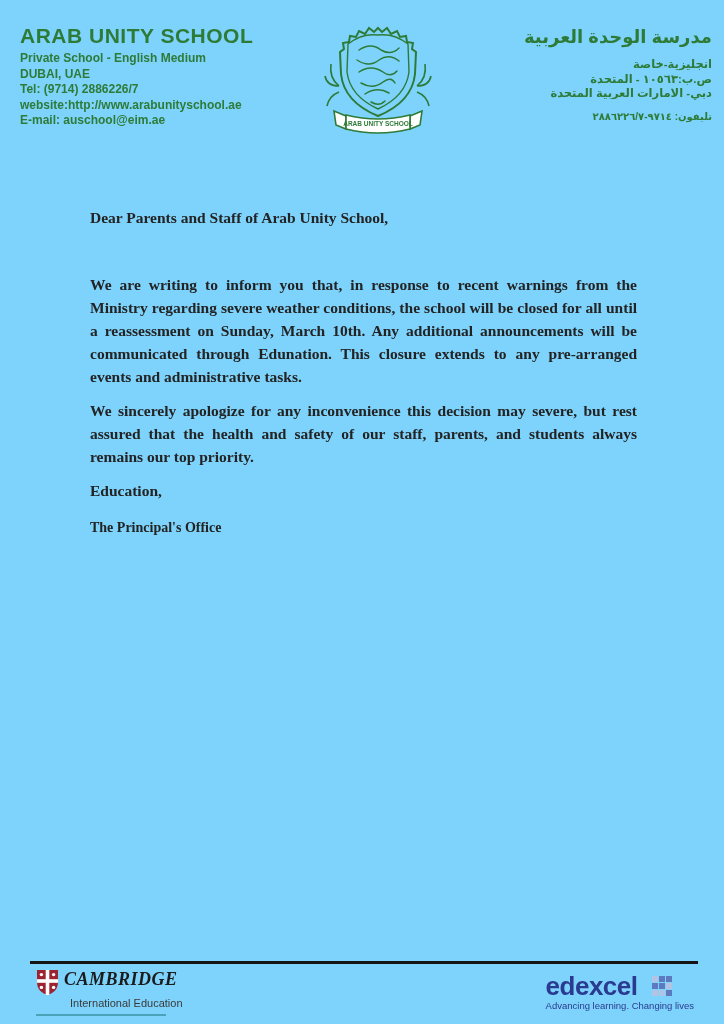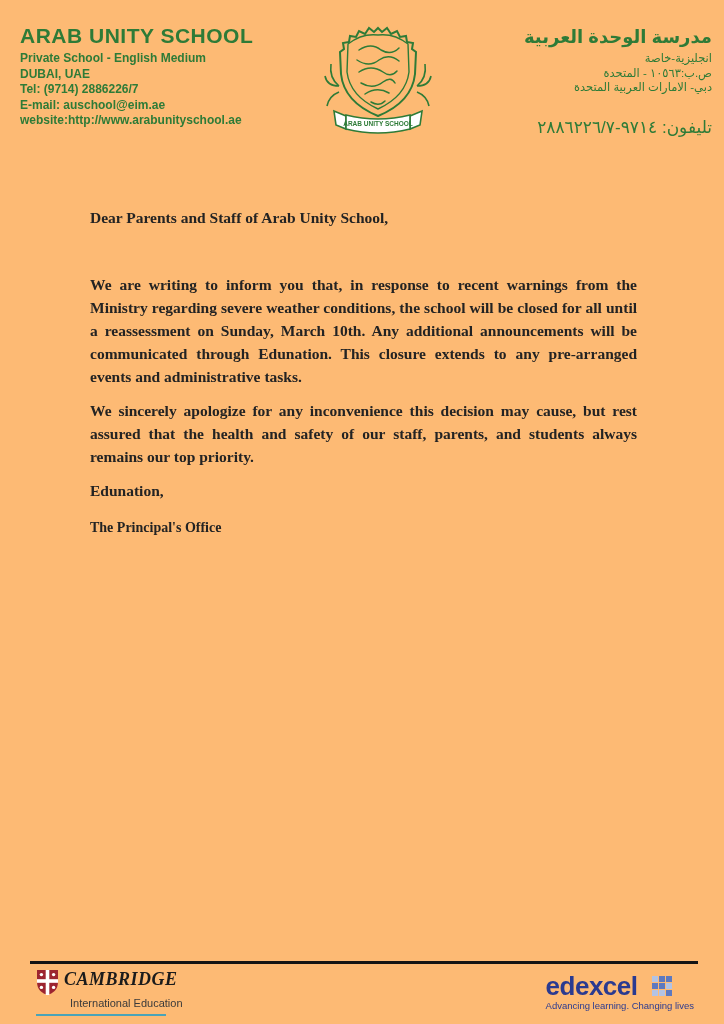--- a/index.html
+++ b/index.html
@@ -1,33 +1,33 @@
 <!DOCTYPE html>
 <html><head>
 <meta charset="utf-8">
 <style>
   html,body { margin:0; padding:0; background:#e8e8e8; }
   .page {
-    position:relative; width:724px; height:1024px; background:#fdba74;
+    position:relative; width:724px; height:1024px; background:#7dd3fc;
     margin:0 auto; overflow:hidden;
     font-family:"Liberation Sans","DejaVu Sans",sans-serif;
   }
 
   
   .letterhead { position:absolute; top:20px; left:16px; right:12px; }
   .lh-left  { position:absolute; left:4px; top:4px; color:#2e7b37; }
   .school-name-en { font-size:21px; font-weight:800; letter-spacing:.5px; margin-bottom:3px; }
   .addr-en div { font-size:12px; font-weight:700; line-height:15.5px; }
 
   .crest { position:absolute; left:303px; top:0px; width:118px; height:116px; }
 
   .lh-right { position:absolute; right:0; top:6px; color:#2e7b37; direction:rtl; text-align:right; }
-  .school-name-ar { font-size:18px; font-weight:800; margin-bottom:3px; }
-  .addr-ar div { font-size:11.5px; font-weight:400; line-height:14.5px; }
-  .phone-ar { font-size:17px; font-weight:400; margin-top:22px; }
+  .school-name-ar { font-size:18px; font-weight:800; margin-bottom:9px; }
+  .addr-ar div { font-size:11.5px; font-weight:700; line-height:14.5px; }
+  .phone-ar { font-size:10px; font-weight:700; margin-top:10px; }
 
   
   .date-line {
     position:absolute; top:146px; left:90px; width:547px; text-align:right;
     font-family:"Liberation Serif","DejaVu Serif",serif; font-size:16px; color:#232323;
   }
   .date-line sup { font-size:10px; }
   .letter-body {
     position:absolute; top:206px; left:90px; width:547px;
     font-family:"Liberation Serif","DejaVu Serif",serif; font-size:15.5px;
@@ -67,22 +67,22 @@
 
 <div class="page">
 
   <header class="letterhead">
     <div class="lh-left">
       <div class="school-name-en">ARAB UNITY SCHOOL</div>
       <div class="addr-en">
           <div>Private School - English Medium</div>
           <div>DUBAI, UAE</div>
           <div>Tel: (9714) 2886226/7</div>
+          <div>website:http://www.arabunityschool.ae</div>
           <div>E-mail: auschool@eim.ae</div>
-          <div>website:http://www.arabunityschool.ae</div>
         </div>
     </div>
 
     <div class="crest">
       <svg viewBox="0 0 118 116" width="118" height="116">
         <g fill="none" stroke="#2e7b37" stroke-width="2">
 
           <path d="M59,8 l4,4 5,-4 4,6 6,-3 3,6 6,-1 1,6 6,1 -1,6 4,3
                    L96,54 Q93,82 59,96 Q25,82 22,54 L21,32 l4,-3 -1,-6 6,-1 1,-6 6,1 3,-6 6,3 4,-6 5,4 Z"></path>
           <path d="M59,15 Q75,13 89,24 L90,52 Q87,76 59,89 Q31,76 28,52 L29,24 Q43,13 59,15 Z" stroke-width="1.4"></path>
@@ -121,23 +121,23 @@
         <span dir="ltr">٩٧١٤-٢٨٨٦٢٢٦/٧</span>
       </div>
     </div>
   </header>
 
 
   <main class="letter-body">
     <p class="salutation">Dear Parents and Staff of Arab Unity School,</p>
     <div>
         <p class="body-par">We are writing to inform you that, in response to recent warnings from the Ministry regarding severe weather conditions, the school will be closed for all until a reassessment on Sunday, March 10th. Any additional announcements will be communicated through Edunation. This closure extends to any pre-arranged events and administrative tasks.</p>
-        <p class="body-par">We sincerely apologize for any inconvenience this decision may cause, but rest assured that the health and safety of our staff, parents, and students always remains our top priority.</p>
+        <p class="body-par">We sincerely apologize for any inconvenience this decision may severe, but rest assured that the health and safety of our staff, parents, and students always remains our top priority.</p>
       </div>
-    <p class="closing">Edunation,</p>
+    <p class="closing">Education,</p>
     <p class="signature">The Principal's Office</p>
   </main>
 
   <div class="footer-bar"></div>
 
   <div class="cambridge">
     <div class="cam-row">
       <svg class="cam-shield" viewBox="0 0 23 27">
         <path d="M1,1 h21 v12 c0,8 -5.5,11.5 -10.5,13 C6.5,24.5 1,21 1,13 Z" fill="#9c2430"></path>
         <rect x="9.7" y="1" width="3.6" height="25" fill="#ffffff"></rect>

